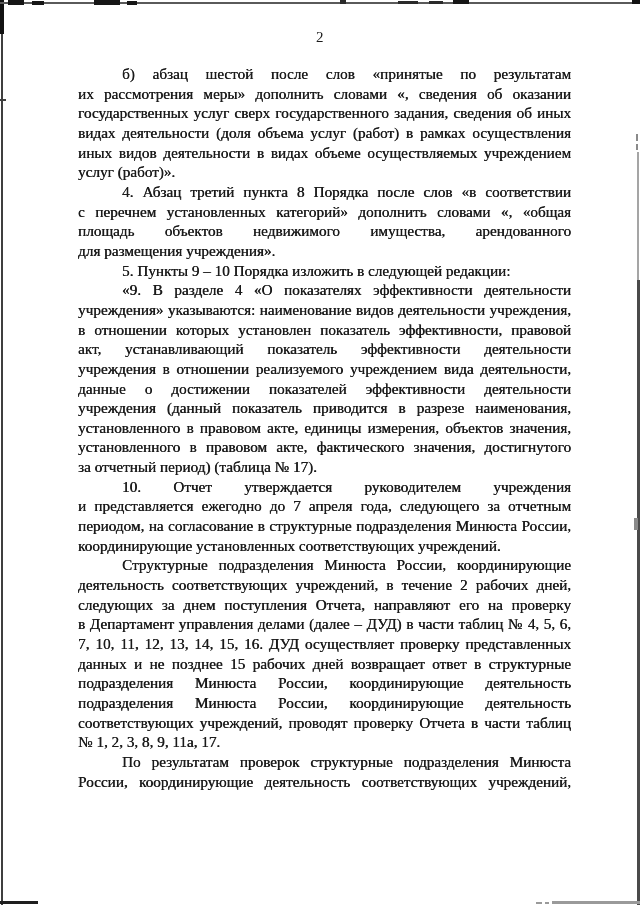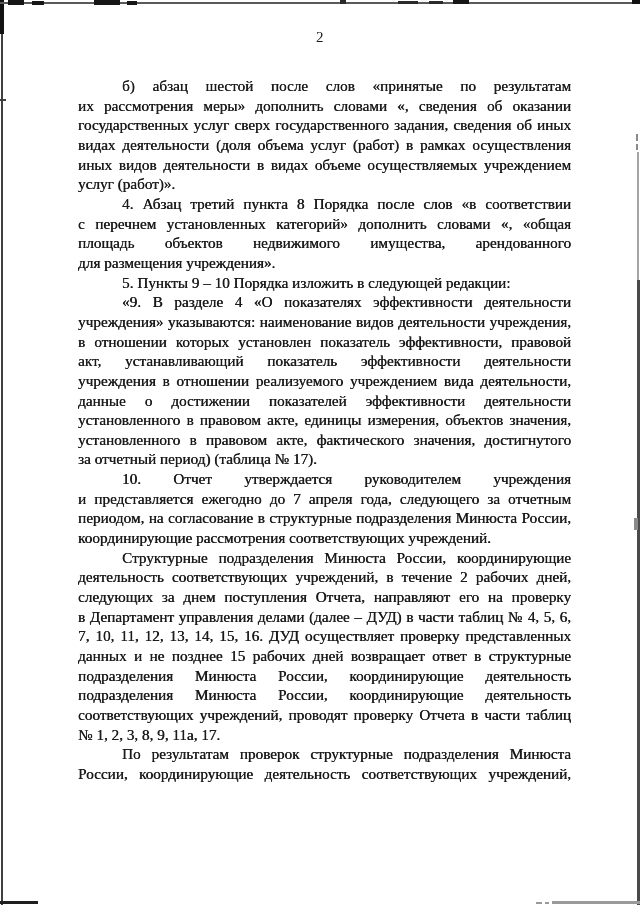--- a/index.html
+++ b/index.html
@@ -21,21 +21,21 @@
     width: 640px;
     text-align: center;
     font-size: 15px;
     letter-spacing: 0.5px;
   }
 
   
   .text-block {
     position: absolute;
     left: 78px;
-    top: 76px;
+    top: 64px;
     width: 493px;
     font-size: 15.2px;
     line-height: 19.65px;
     text-shadow: 0.35px 0 0 currentColor; 
     font-family: Liberation Serif, serif;
   }
   .line {
     text-align: justify;
     text-align-last: justify;
     white-space: normal;
@@ -110,27 +110,28 @@
       <div class="line">с перечнем установленных категорий» дополнить словами «, «общая</div>
       <div class="line">площадь объектов недвижимого имущества, арендованного</div>
       <div class="line last">для размещения учреждения».</div>
       <div class="line first last">5. Пункты 9 – 10 Порядка  изложить в следующей редакции:</div>
       <div class="line first">«9. В разделе 4 «О показателях эффективности деятельности</div>
       <div class="line">учреждения» указываются: наименование видов деятельности учреждения,</div>
       <div class="line">в отношении которых установлен показатель эффективности, правовой</div>
       <div class="line">акт, устанавливающий показатель эффективности деятельности</div>
       <div class="line">учреждения в отношении реализуемого учреждением вида деятельности,</div>
       <div class="line">данные о достижении показателей эффективности деятельности</div>
+      <div class="line">учреждения (данный показатель приводится в разрезе наименования,</div>
       <div class="line">установленного в правовом акте, единицы измерения, объектов значения,</div>
       <div class="line">установленного в правовом акте, фактического значения, достигнутого</div>
       <div class="line last">за отчетный период) (таблица № 17).</div>
       <div class="line first">10. Отчет утверждается руководителем учреждения</div>
       <div class="line">и представляется ежегодно до 7 апреля года, следующего за отчетным</div>
       <div class="line">периодом, на согласование в структурные подразделения Минюста России,</div>
-      <div class="line last">координирующие рассмотрения соответствующих учреждений.</div>
+      <div class="line last">координирующие установленных соответствующих учреждений.</div>
       <div class="line first">Структурные подразделения Минюста России, координирующие</div>
       <div class="line">деятельность соответствующих учреждений, в течение 2 рабочих дней,</div>
       <div class="line">следующих за днем поступления Отчета, направляют его на проверку</div>
       <div class="line">в Департамент управления делами (далее – ДУД) в части таблиц № 4, 5, 6,</div>
       <div class="line">7, 10, 11, 12, 13, 14, 15, 16. ДУД осуществляет проверку представленных</div>
       <div class="line">данных и не позднее 15 рабочих дней возвращает ответ в структурные</div>
       <div class="line">подразделения Минюста России, координирующие деятельность</div>
       <div class="line">подразделения Минюста России, координирующие деятельность</div>
       <div class="line">соответствующих учреждений, проводят проверку Отчета в части таблиц</div>
       <div class="line last">№ 1, 2, 3, 8, 9, 11а, 17.</div>

